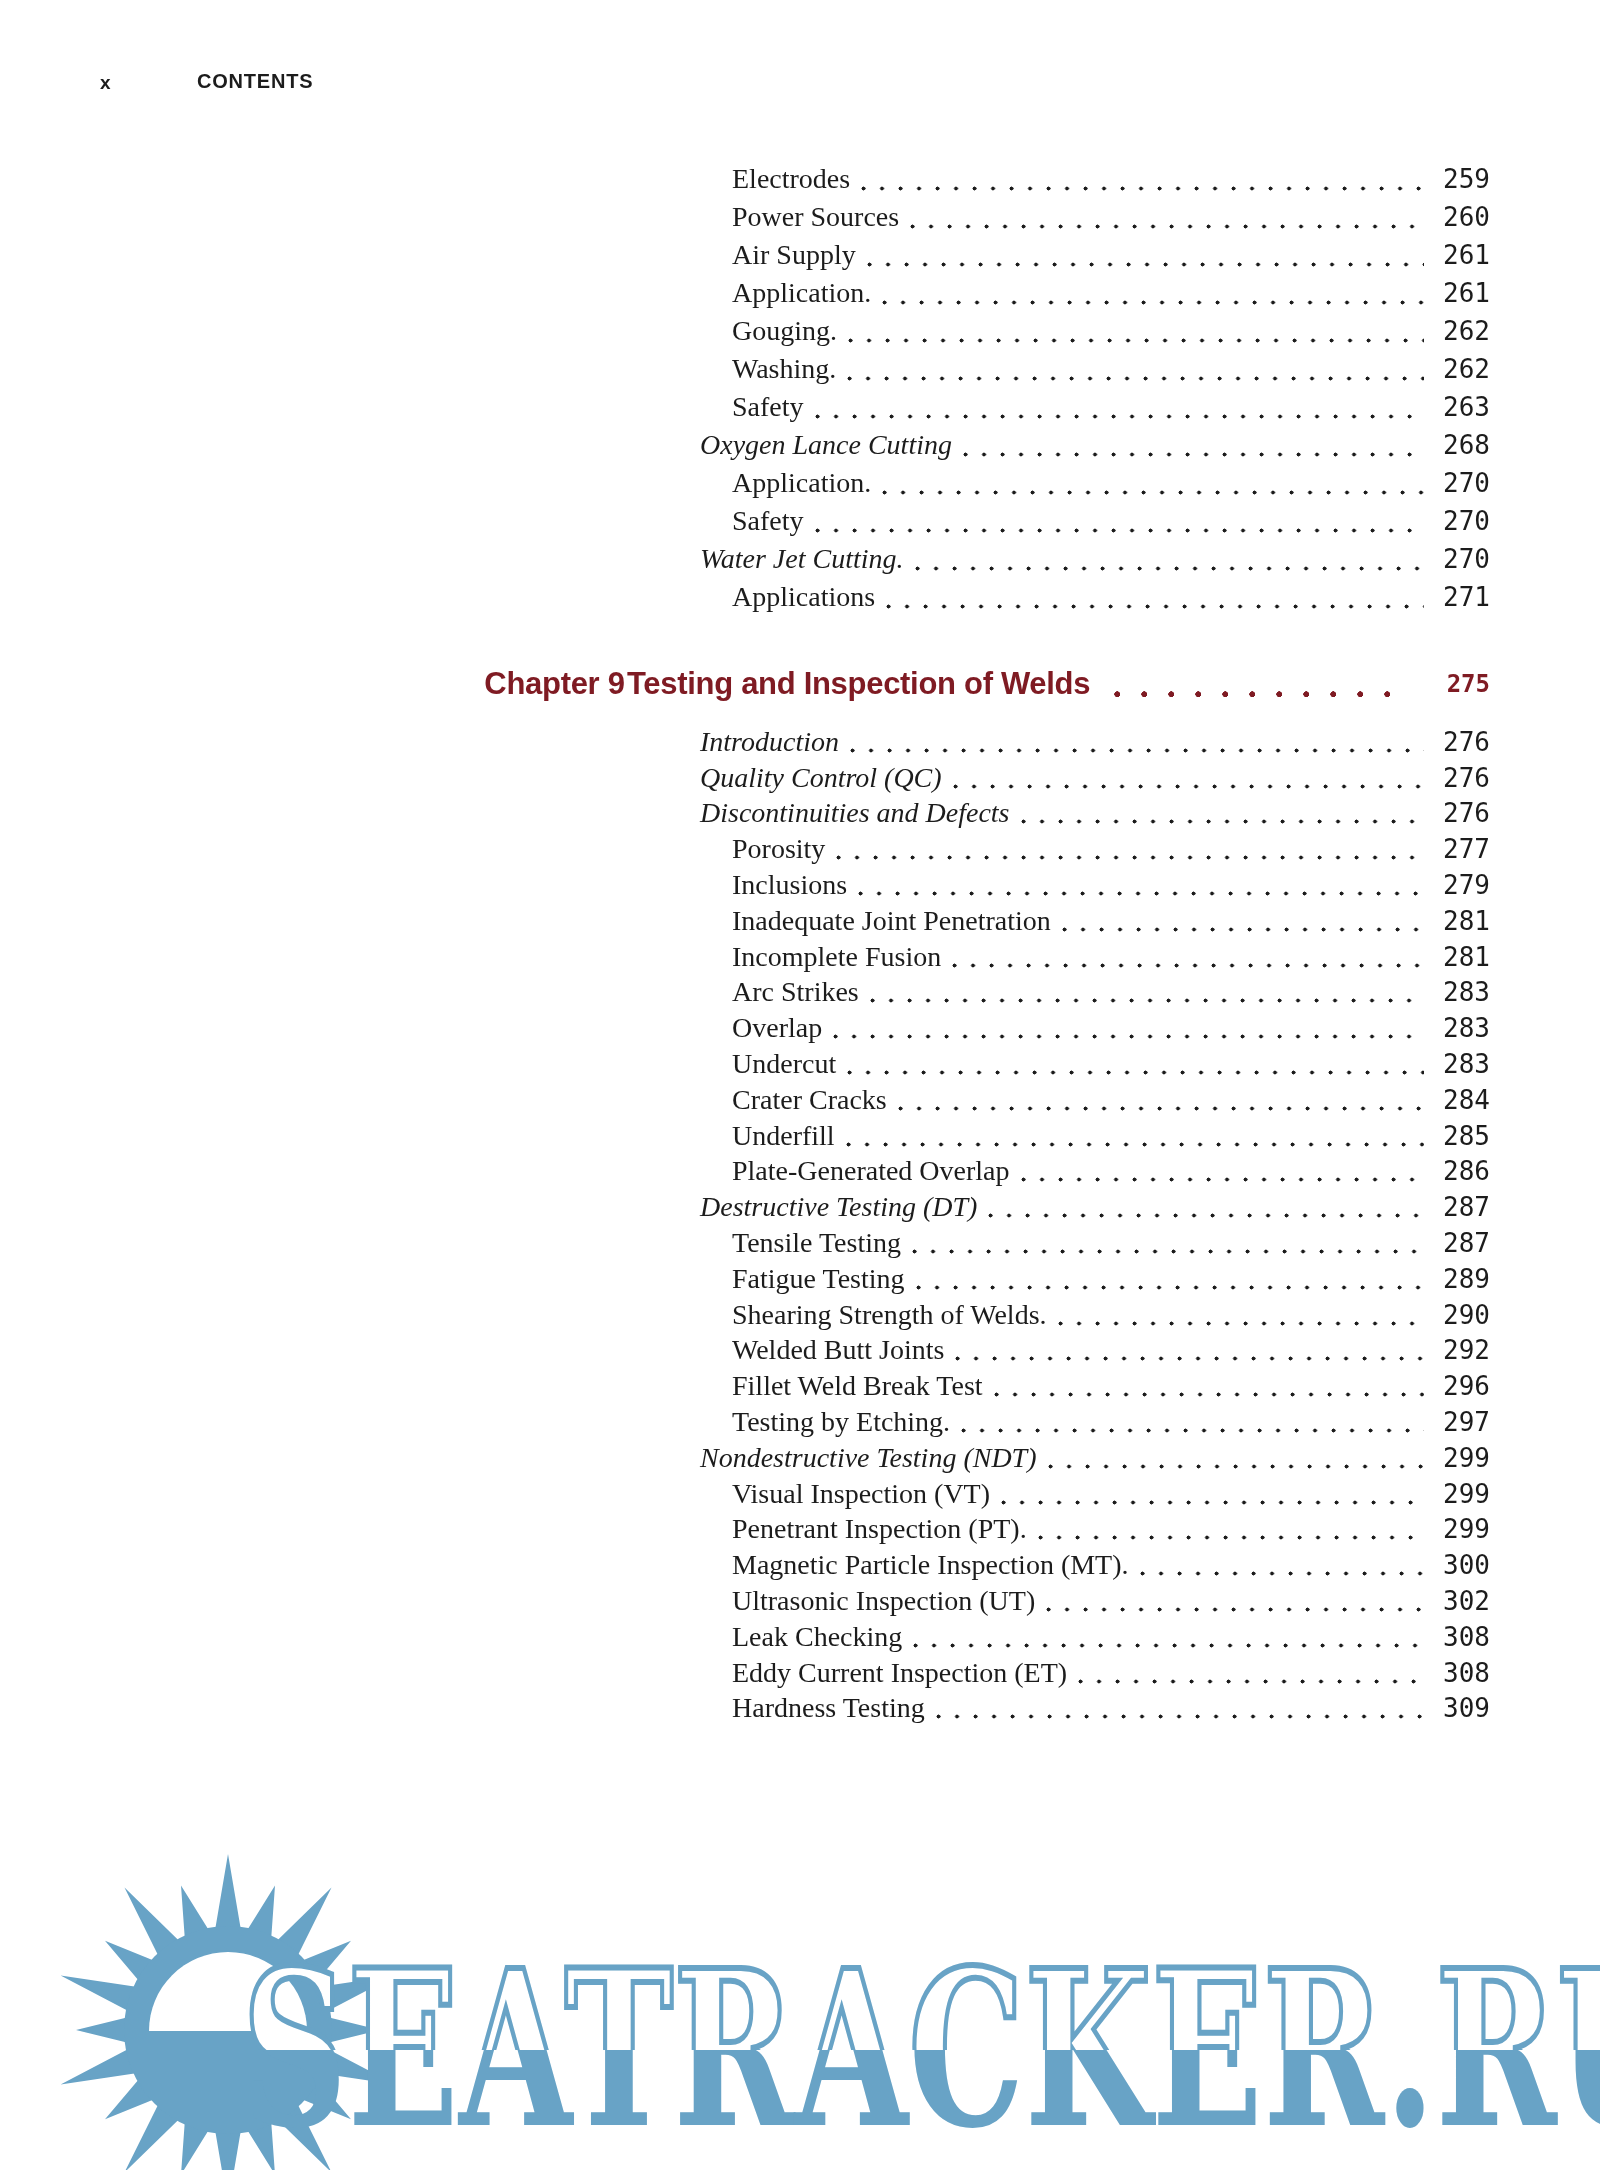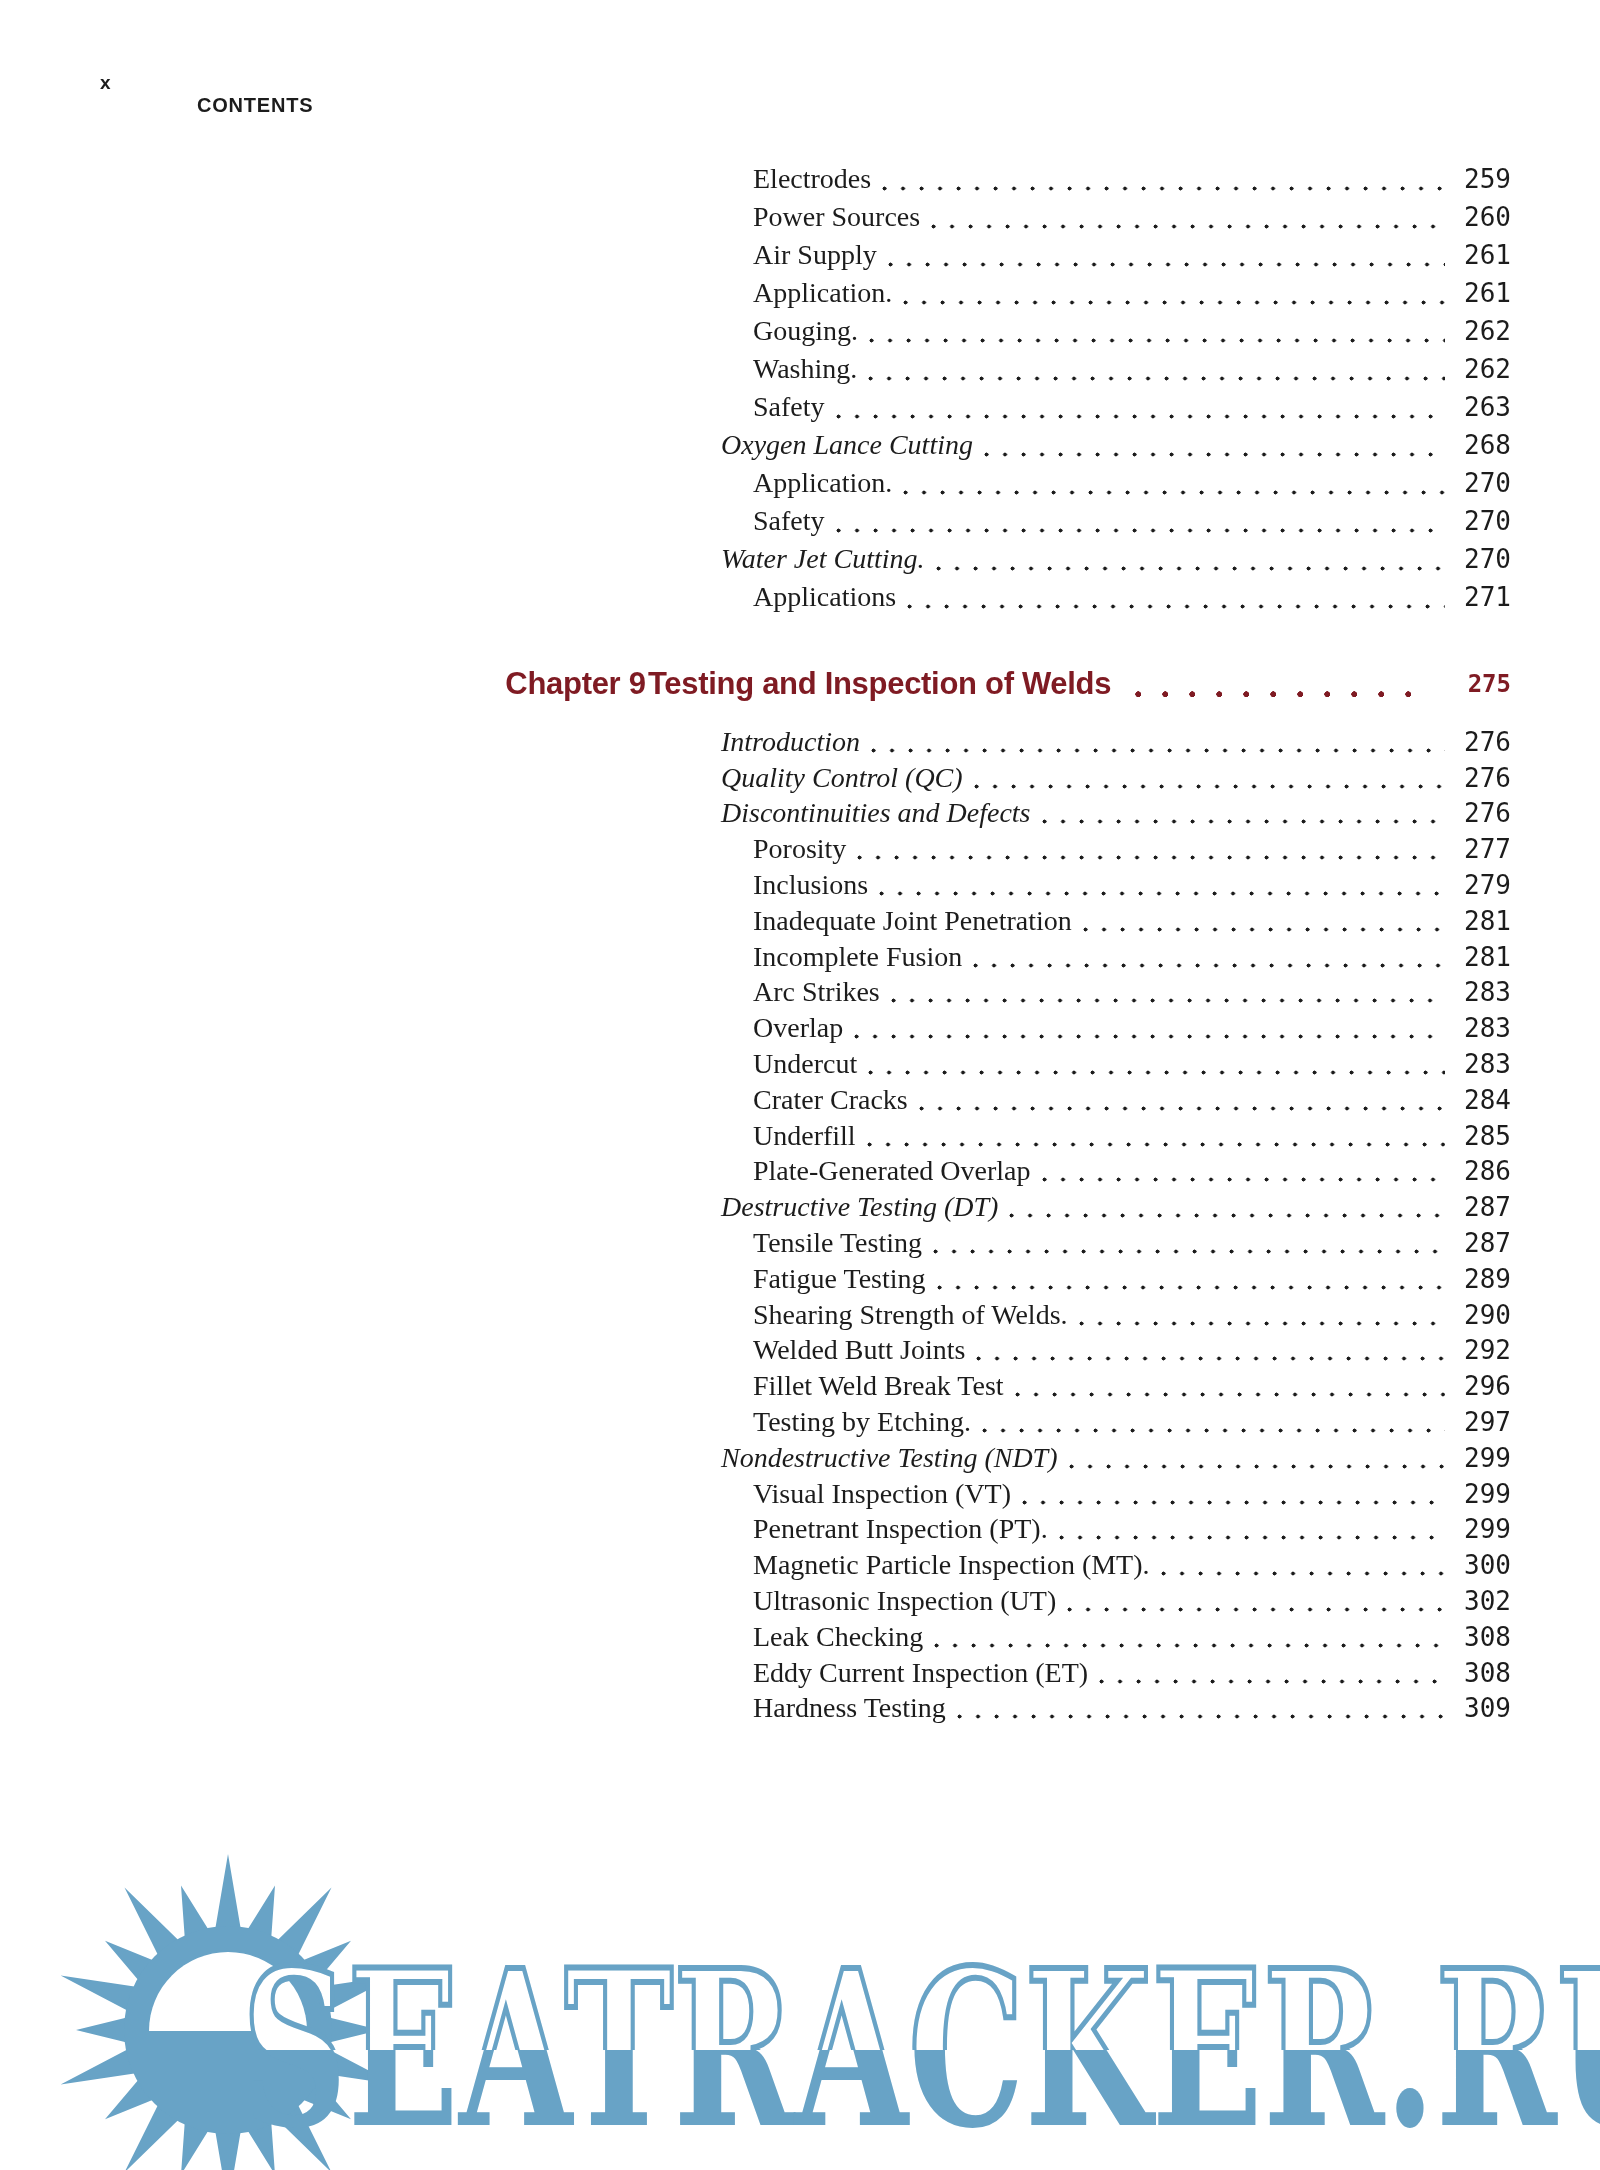--- a/index.html
+++ b/index.html
@@ -10,25 +10,24 @@
 
   
   .folio {
     position:absolute; left:100px; top:72px;
     font-family:"Liberation Sans", sans-serif; font-weight:bold; font-size:19px;
   }
   .header-title {
     position:absolute; left:197px; top:70px;
     font-family:"Liberation Sans", sans-serif; font-weight:bold; font-size:20px;
     letter-spacing:0.8px;
-    margin-top:24px;
   }
 
   
-  .toc { position:absolute; left:503px; top:160px; width:1008px; }
+  .toc { position:absolute; left:482px; top:160px; width:1008px; }
 
   .row { display:flex; align-items:center; height:38px; }
   .block2 .row { height:35.8px; }
   .row .label { white-space:nowrap; font-size:28px; line-height:1; }
   .lvl-section .label { font-style:italic; padding-left:218px; }
   .lvl-topic   .label { padding-left:250px; }
 
   .leader { flex:1; position:relative; align-self:stretch; }
   .leader::after {
     content:""; position:absolute; left:11px; right:12px; bottom:7px; height:5px;

